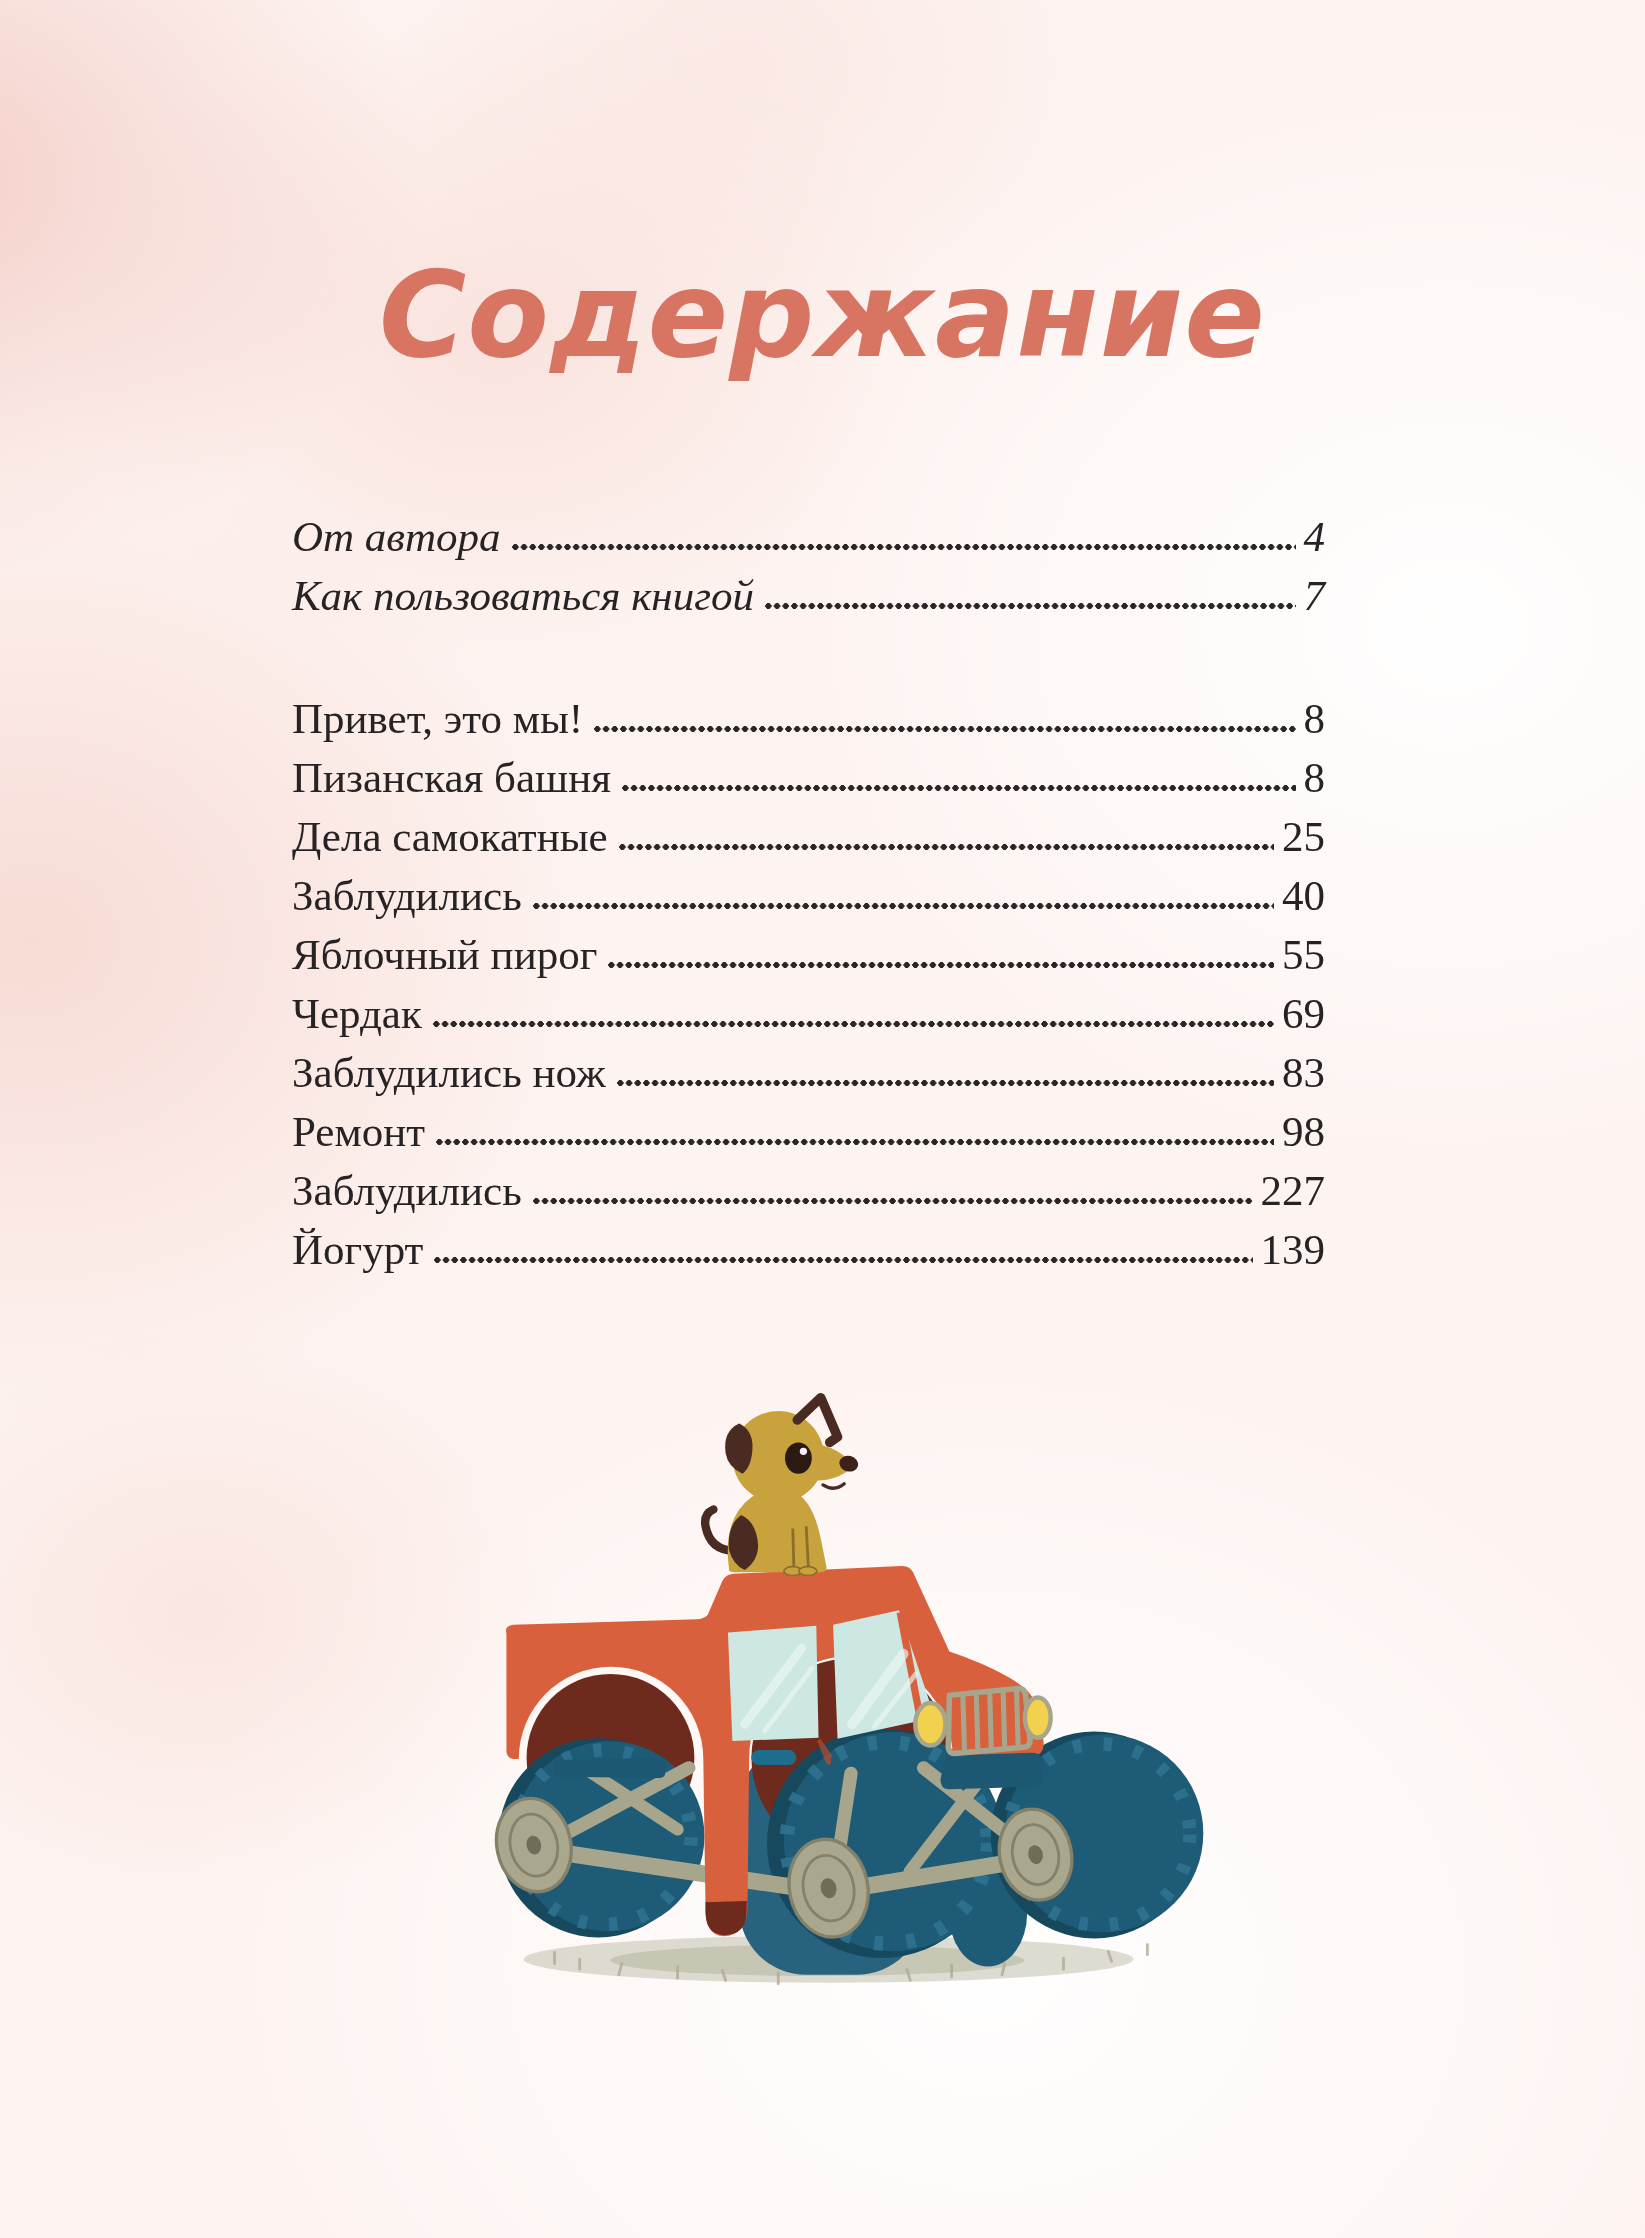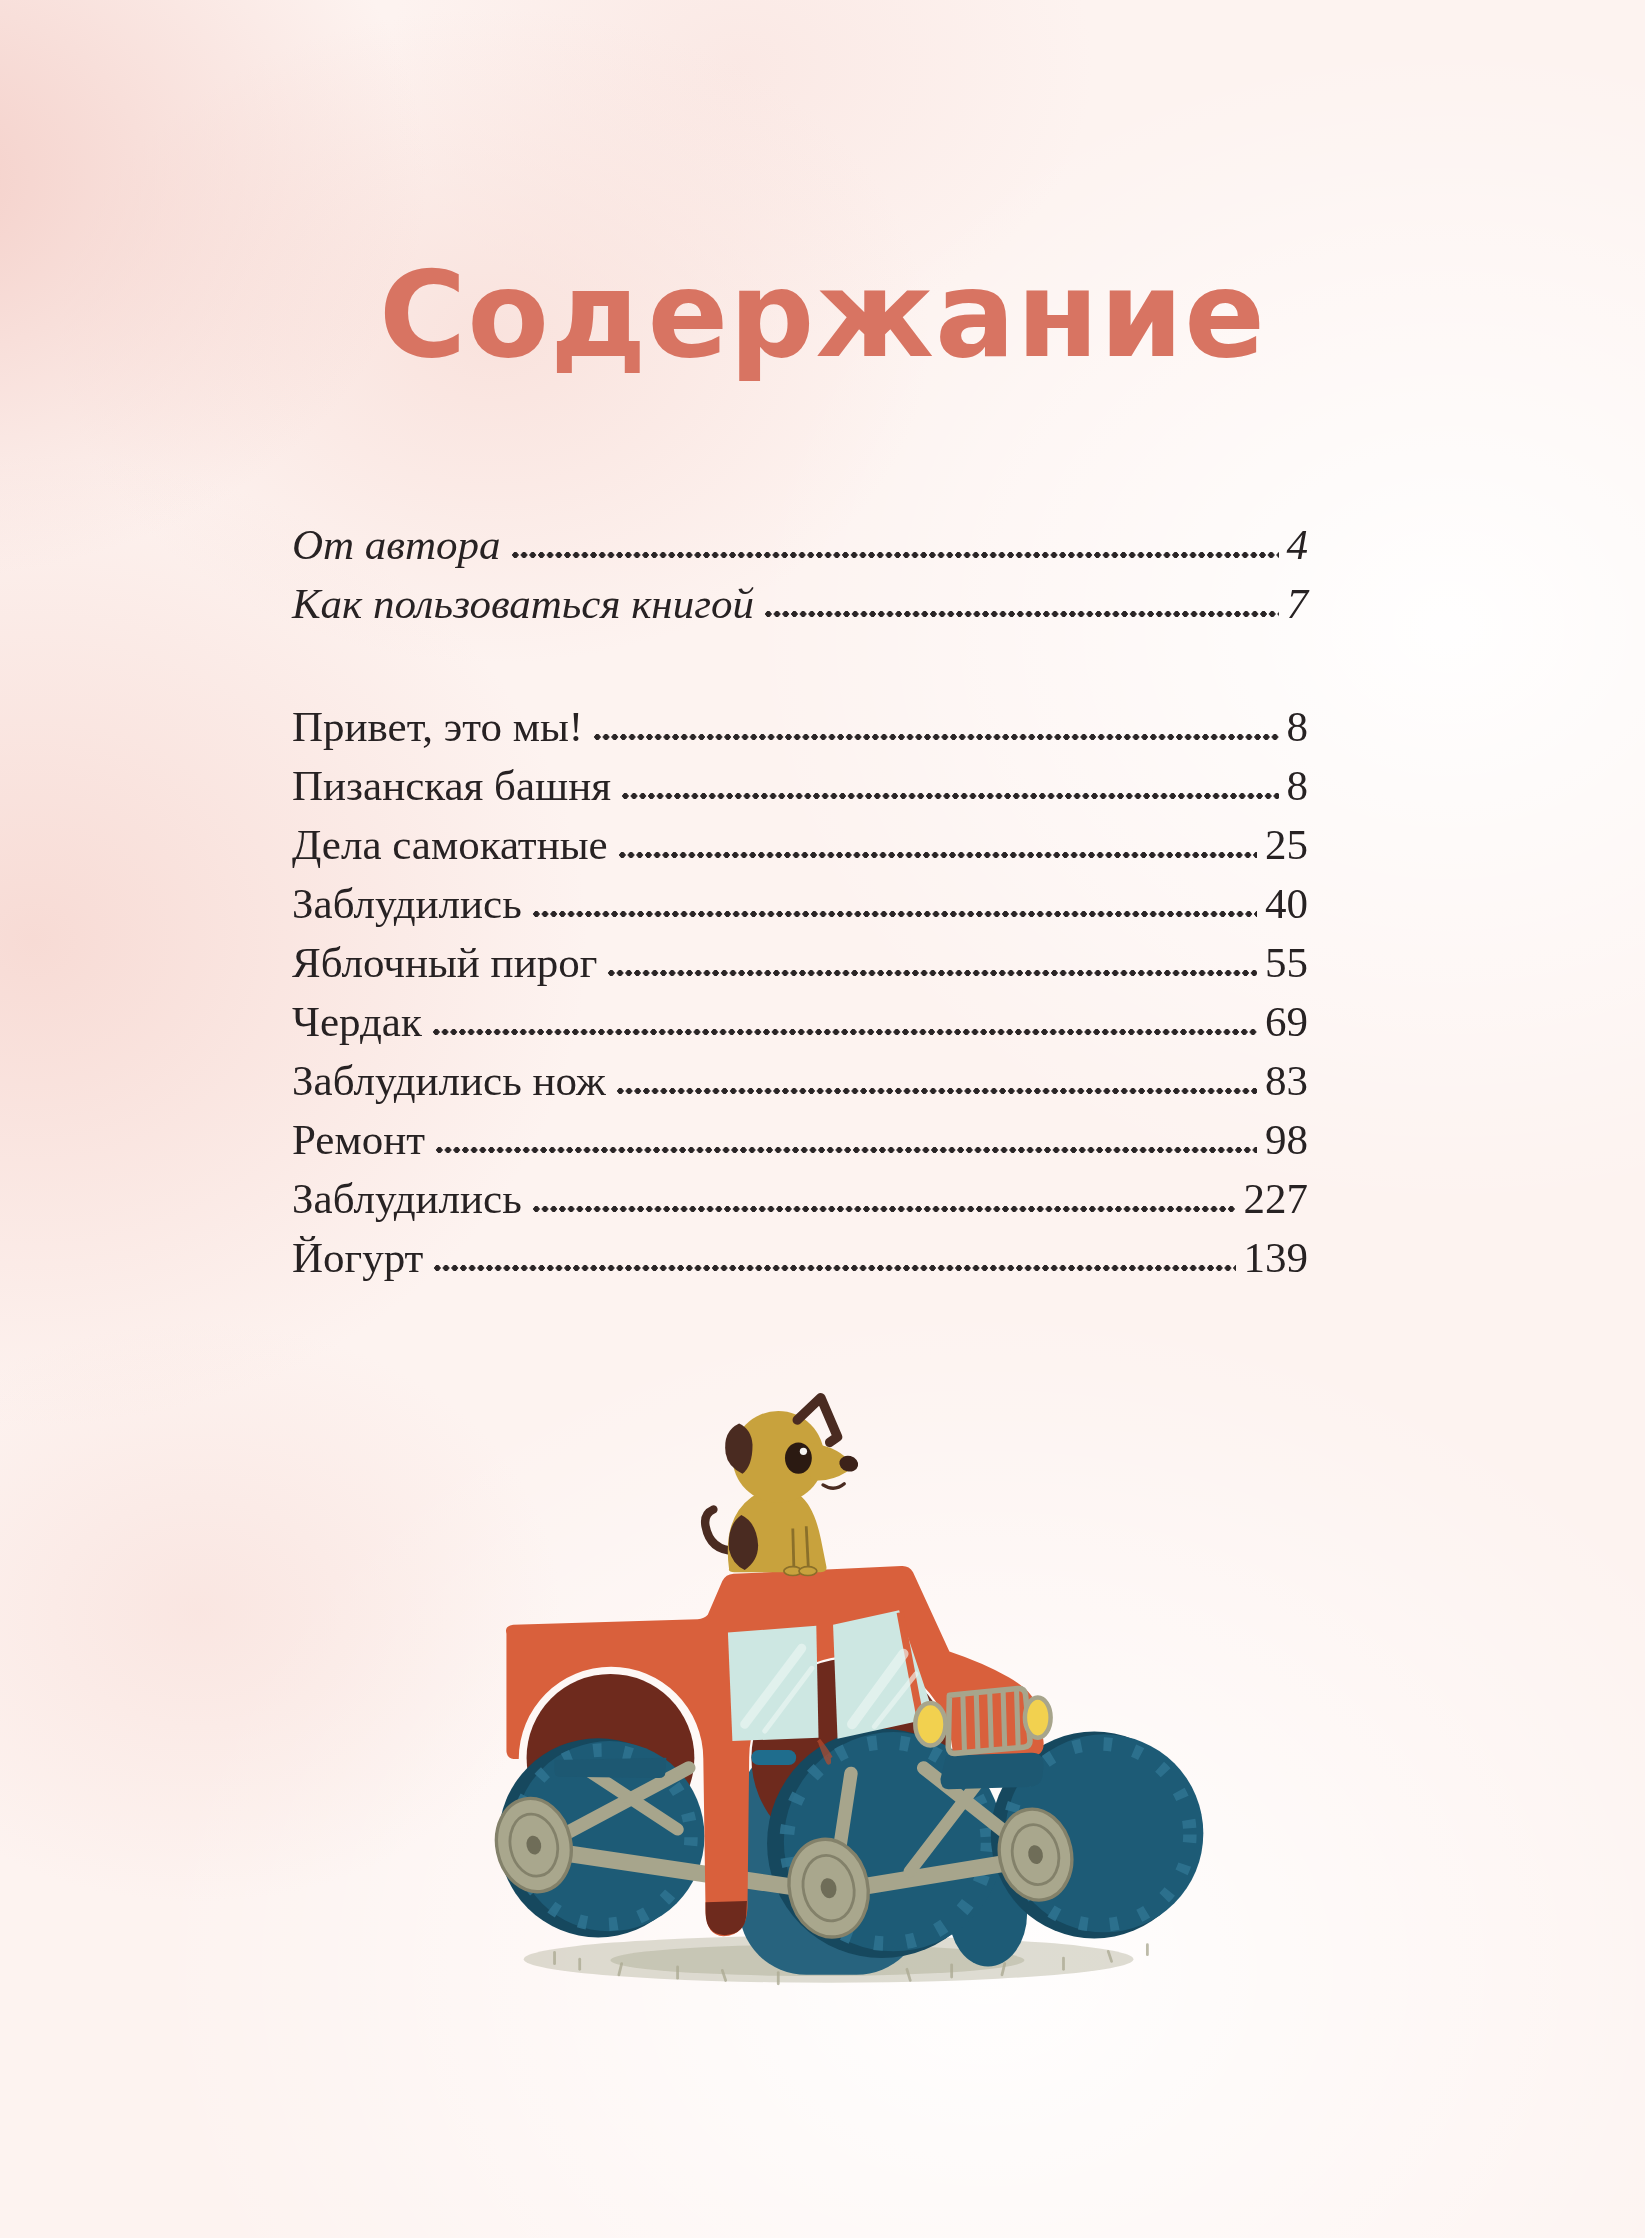--- a/index.html
+++ b/index.html
@@ -15,22 +15,23 @@
       radial-gradient(504px 392px   at 45% 3%,  rgba(248,222,217,0.50), rgba(248,222,217,0) 70%),
       radial-gradient(1007px 840px at 88% 28%, rgba(255,255,255,0.95), rgba(255,255,255,0) 70%),
       radial-gradient(1119px 895px at 60% 88%, rgba(255,255,255,0.92), rgba(255,255,255,0) 75%);
   }
   .title {
     position:absolute; top:253px; left:0; right:0; margin:0;
     text-align:center;
     font-family:"DejaVu Sans", sans-serif; font-weight:bold;
     font-size:119px; line-height:1.05; letter-spacing:1.1px;
     color:#d87462;
-  }
-  .toc { position:absolute; left:292px; right:337px; top:507px;margin-top:8px; }
+    font-style:italic;
+  }
+  .toc { position:absolute; left:292px; right:320px; top:507px; }
   .toc-row {
     display:flex; align-items:baseline;
     height:59px; line-height:59px; font-size:43px;
     white-space:nowrap;
   }
   .toc-row.italic { font-style:italic; }
   .toc-row.gap-above { margin-top:64px; }
   .toc-label { white-space:nowrap; }
   .dots {
     flex:1 1 auto; height:8.4px; min-width:22.4px;

